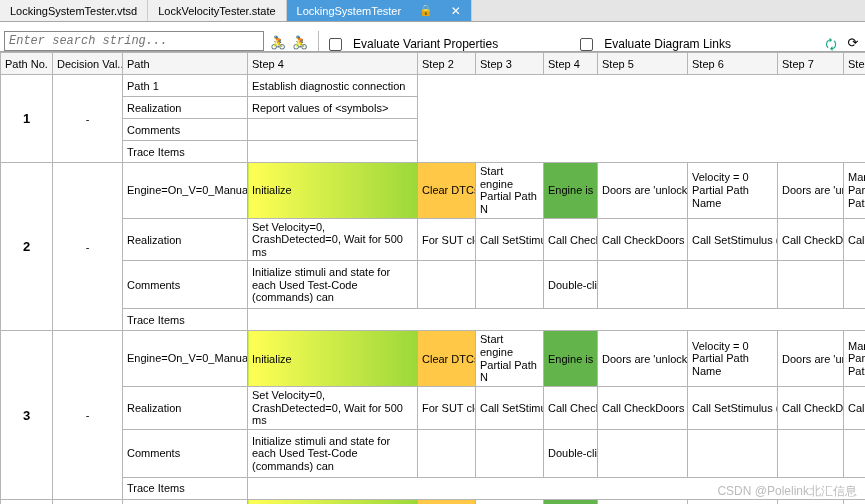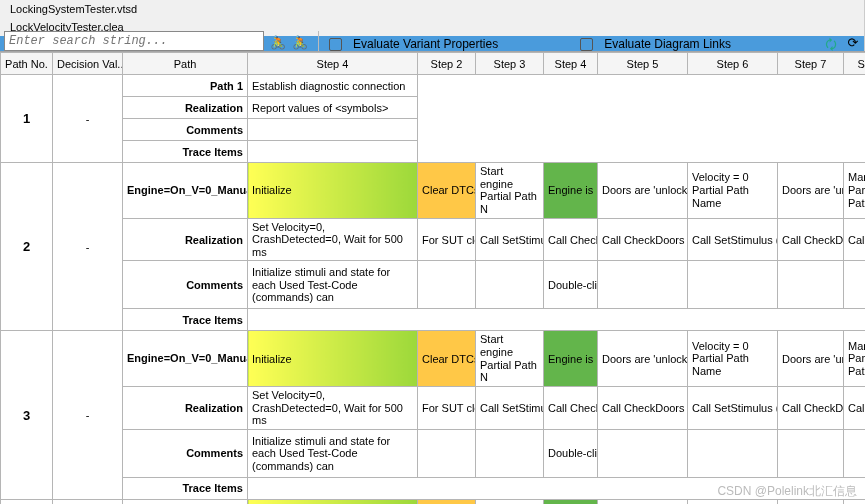--- a/index.html
+++ b/index.html
@@ -1,49 +1,49 @@
 <!DOCTYPE html>
 <html><head>
 <meta charset="utf-8">
 <style>
 * { box-sizing: border-box; margin: 0; padding: 0; }
 body { font-family: "Segoe UI", Arial, sans-serif; font-size: 11px; color: #000; background: #fff; width: 865px; height: 504px; overflow: hidden; display: flex; flex-direction: column; }
-.tabs { display: flex; height: 22px; border-bottom: 1px solid #a6a6a6; background: #e5e5e5; flex-direction: column; }
+.tabs { display: flex; height: 22px; border-bottom: 1px solid #a6a6a6; background: #e5e5e5; }
 .tab { padding: 3px 10px; border-right: 1px solid #ccc; background: #f0f0f0; display: flex; align-items: center; gap: 4px; }
 .tab.active { background: #4a9bdc; color: #fff; gap: 18px; }
 .tab-close { font-size: 12px; }
 .toolbar { display: flex; align-items: flex-end; height: 30px; padding: 0 4px; border-bottom: 1px solid #a6a6a6; gap: 6px; }
 .search-input { width: 260px; height: 20px; padding: 1px 4px; font-style: italic; font-family: "Courier New", monospace; font-size: 12px; border: 1px solid #888; }
 .tb-icon { width: 16px; height: 16px; display: inline-block; font-size: 13px; text-align: center; cursor: pointer; }
 .tb-sep { border-left: 1px solid #bbb; height: 20px; margin: 0 4px; }
 .checkbox { width: 13px; height: 13px; border: 1px solid #555; border-radius: 2px; display: inline-block; }
 .cb-label { display: flex; align-items: center; gap: 11px; font-size: 12px; }
 .spacer { flex: 1; }
 .grid-wrap { flex: 1; overflow: auto; }
 table { border-collapse: collapse; width: 100%; table-layout: fixed; }
 th, td { border: 1px solid #b5b5b5; padding: 2px 4px; font-size: 11px; overflow: hidden; white-space: nowrap; text-overflow: clip; vertical-align: middle; height: 22px; }
-th { background: #f5f5f5; text-align: center; font-weight: normal; }
+th { background: #f5f5f5; text-align: left; font-weight: normal; }
 td.center { text-align: center; }
-td.bold { font-weight: bold; text-align: right; }
+td.bold { font-weight: normal; text-align: left; }
 td.pathnum { font-weight: bold; text-align: center; font-size: 13px; }
 .yellow { background: linear-gradient(to right, #ffff55, #9cd83a); }
 .orange { background: #ffc847; }
 .green { background: #63b54b; }
 .multiline { white-space: normal; line-height: 1.15; }
 .watermark { position: fixed; right: 8px; bottom: 4px; color: #bbb; font-size: 12px; pointer-events: none; }
 </style>
 </head>
 <body>
 
 <div class="tabs">
   <div class="tab">
       <span>LockingSystemTester.vtsd</span>
     </div>
   <div class="tab">
-      <span>LockVelocityTester.clea</span>
+      <span>LockVelocityTester.state</span>
     </div>
   <div class="tab active">
     <span>LockingSystemTester</span>
     <span>🔒</span>
     <span class="tab-close">✕</span>
   </div>
 </div>
 
 <div class="toolbar">
   <input class="search-input" placeholder="Enter search string..." style="">

